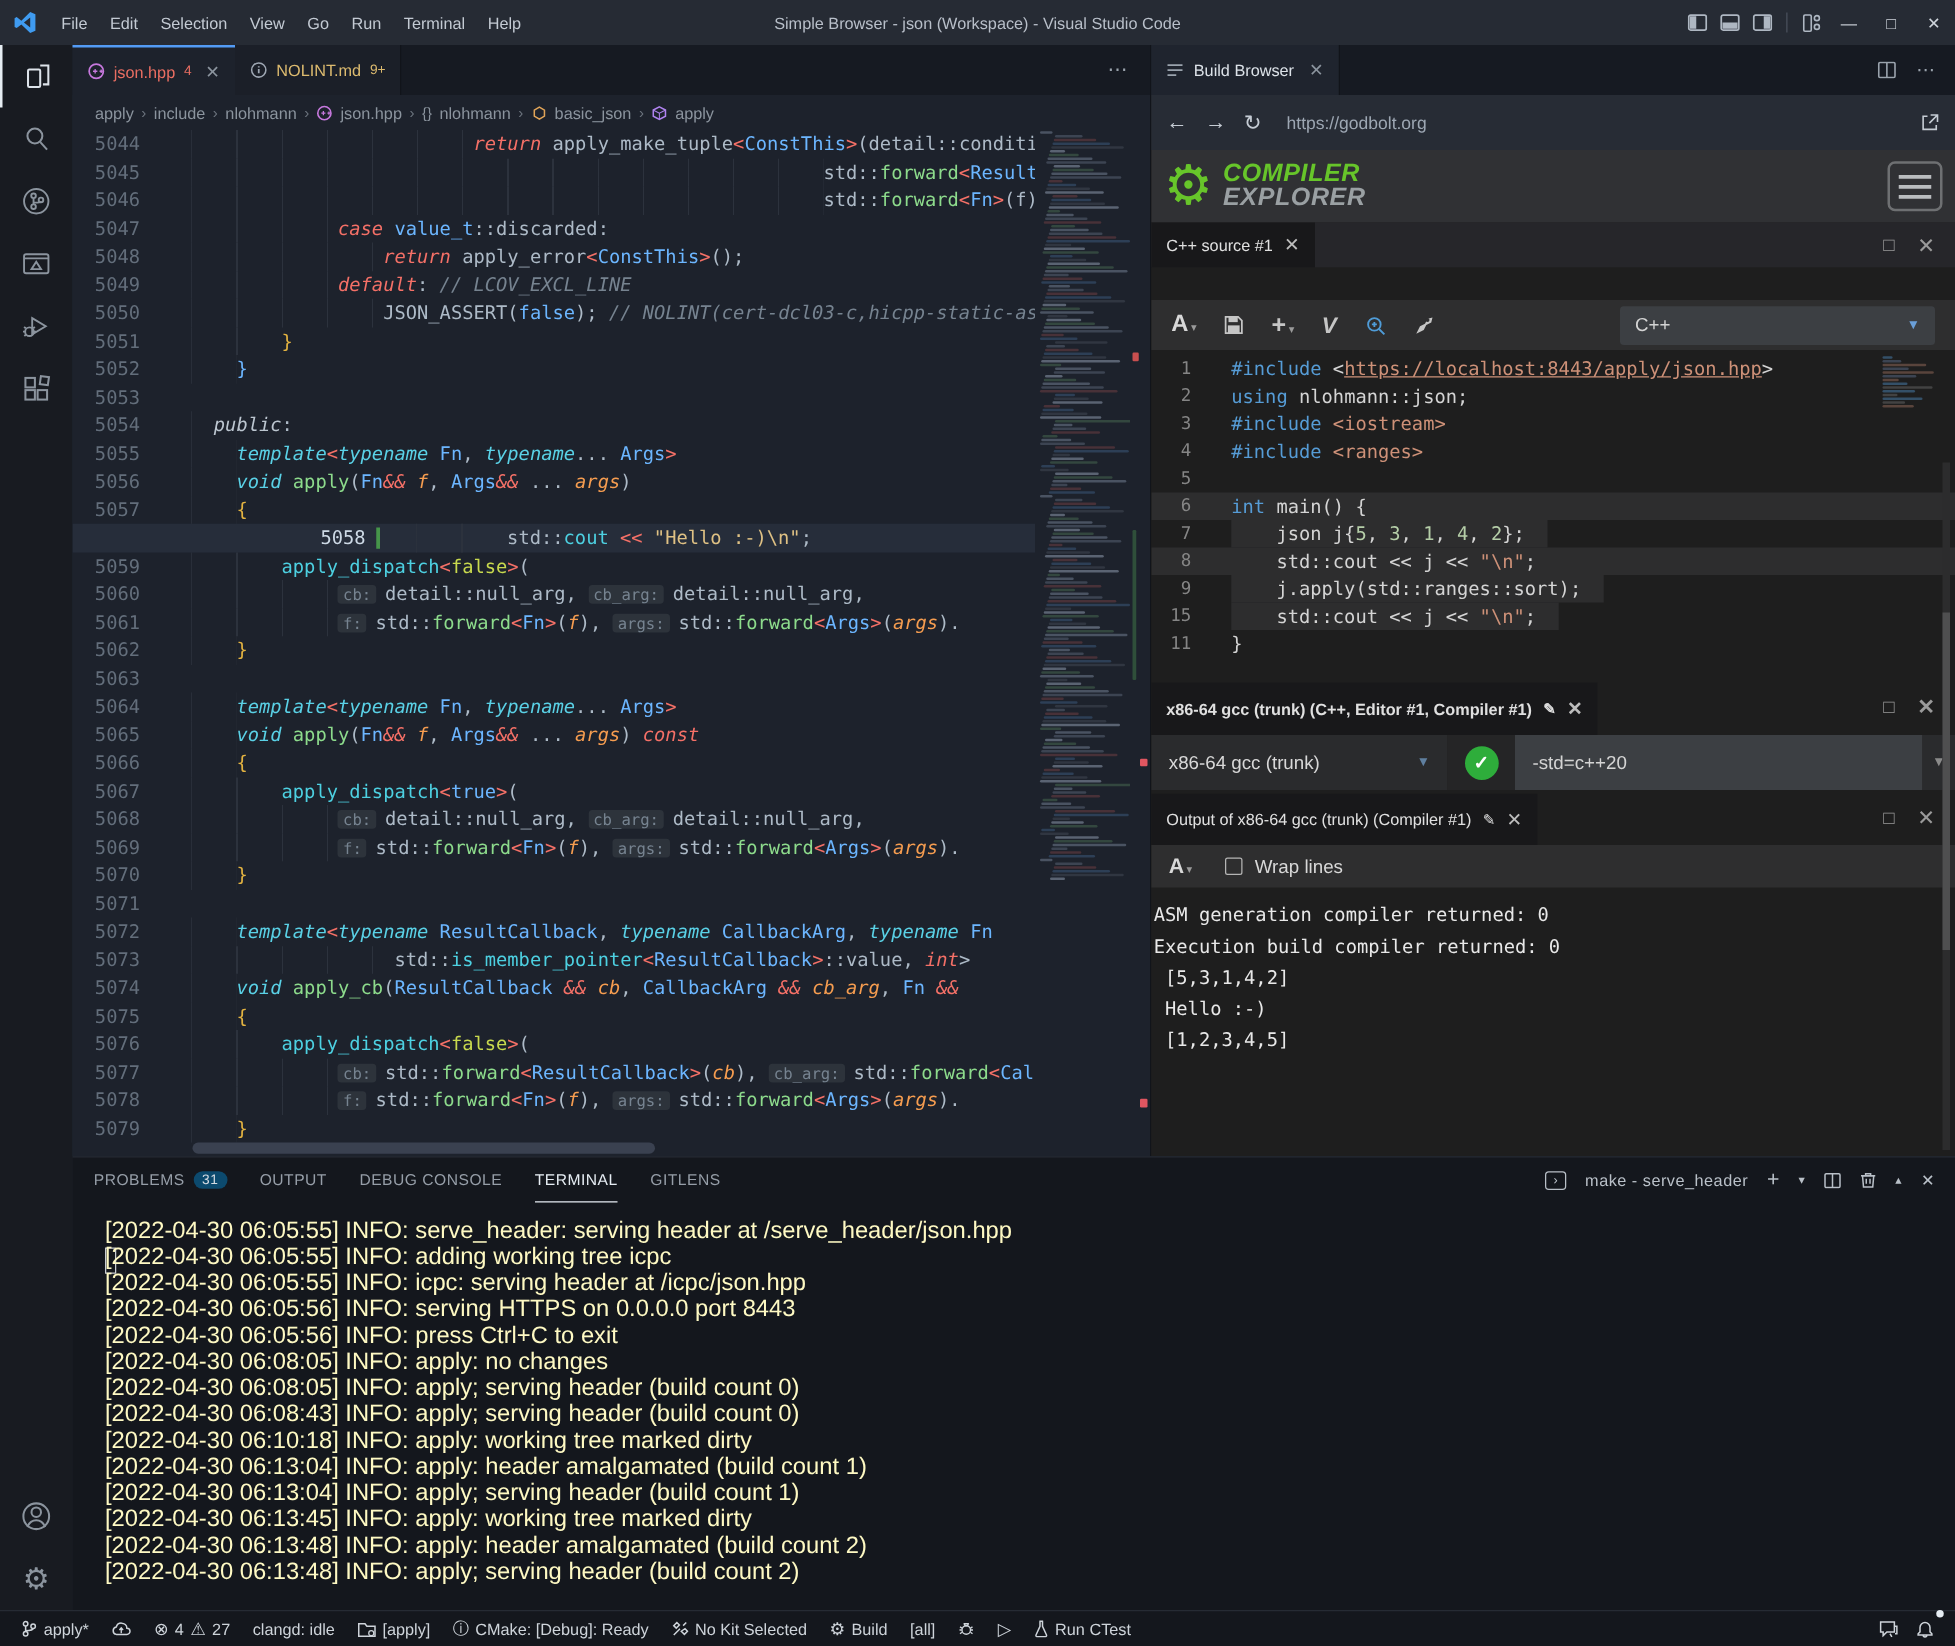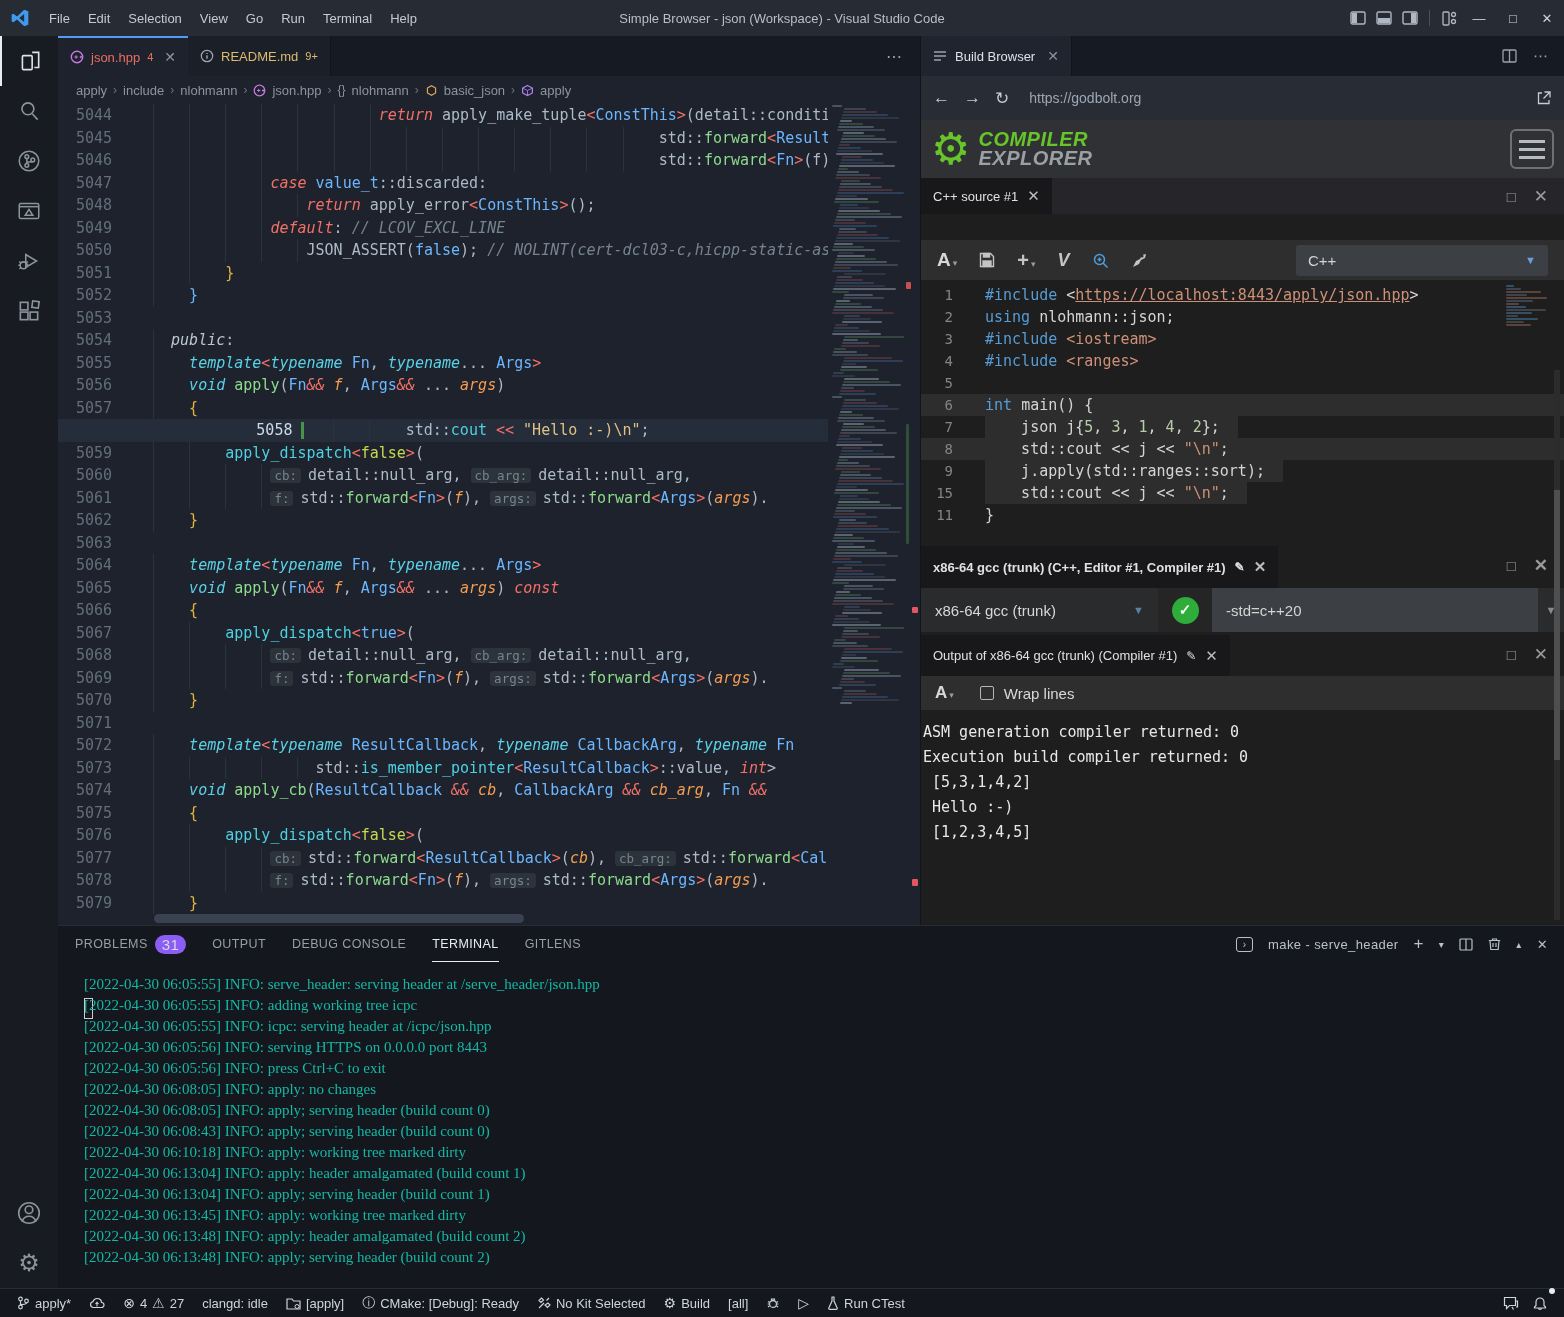--- a/index.html
+++ b/index.html
@@ -102,24 +102,24 @@
   #out-toolbar{height:34px;background:#2e2e2f;display:flex;align-items:center;gap:10px;padding:0 14px;color:#d8d8d8;}
   .wrap-box{width:14px;height:14px;border:1.5px solid #b5b5b5;border-radius:2px;margin-left:16px;}
   #out-text{padding:10px 0 0 2px;font-family:"DejaVu Sans Mono",monospace;font-size:15px;color:#e8e8e8;}
   #out-text div{height:25px;line-height:25px;white-space:pre;}
 
   
   #panel{left:58px;top:925px;width:1506px;height:363px;background:#14171d;border-top:1px solid #262b34;}
   #panel-tabs{height:36px;display:flex;align-items:center;padding-left:17px;gap:26px;font-size:12.5px;color:#969ea8;letter-spacing:.4px;}
   .ptab{display:flex;align-items:center;gap:7px;height:36px;}
   .ptab.active{color:#e6edf3;border-bottom:1px solid #e6edf3;}
-  .pbadge{background:#8b5cf6;color:#d5dbe2;border-radius:10px;padding:1px 7px;font-size:15px;}
+  .pbadge{background:#0c4a6e;color:#d5dbe2;border-radius:10px;padding:1px 7px;font-size:11px;}
   #term-actions{margin-left:auto;display:flex;align-items:center;gap:15px;padding-right:16px;color:#b9c0c8;font-size:13px;}
   .term-ic-box{width:17px;height:15px;border:1.1px solid #b9c0c8;border-radius:3px;display:flex;align-items:center;justify-content:center;font-size:10px;}
-  #terminal-body{padding:12px 0 0 26px;font-family:Liberation Serif, serif;font-size:15px;color:#14b8a6;}
+  #terminal-body{padding:12px 0 0 26px;font-family:Liberation Sans, sans-serif;font-size:19px;color:#fef9c3;}
   #terminal-body div{height:21px;line-height:21px;white-space:pre;}
   #term-cursor{width:9px;height:17px;border:1px solid #c9cdd2;margin-top:3px;}
 
   
   #statusbar{left:0;top:1288px;width:1564px;height:29px;background:#14171d;border-top:1px solid #262b34;display:flex;align-items:center;padding:0 10px;color:#ced4da;font-size:13px;gap:4px;}
   .sb-item{display:flex;align-items:center;gap:5px;padding:0 7px;height:29px;}
   .sb-right{margin-left:auto;display:flex;align-items:center;}
   .sb-glyph{font-size:14px;}
   svg.ic{display:block;}
   .belldot{position:relative;}
@@ -247,21 +247,21 @@
         <span style="color:#ea6e62;font-size:11px">4</span>
         <span class="tab-close">✕</span>
       </div>
       <div class="etab inactive">
         <span class="bc-ic">
             <svg class="ic" width="14" height="14" viewBox="0 0 16 16">
               <circle cx="8" cy="8" r="6.5" fill="none" stroke="#9ea7b3" stroke-width="1.4"></circle>
               <path d="M8 7v4M8 4.6v1" stroke="#9ea7b3" stroke-width="1.6"></path>
             </svg>
           </span>
-        <span style="color:#ddbb6f">README.md</span>
+        <span style="color:#ddbb6f">NOLINT.md</span>
         <span style="color:#ddbb6f;font-size:11px">9+</span>
       </div>
       <div id="tabbar-more">⋯</div>
     </div>
     <div id="breadcrumb">
       <span>apply</span>
         <span class="bc-sep">›</span>
       <span>include</span>
         <span class="bc-sep">›</span>
       <span>nlohmann</span>

